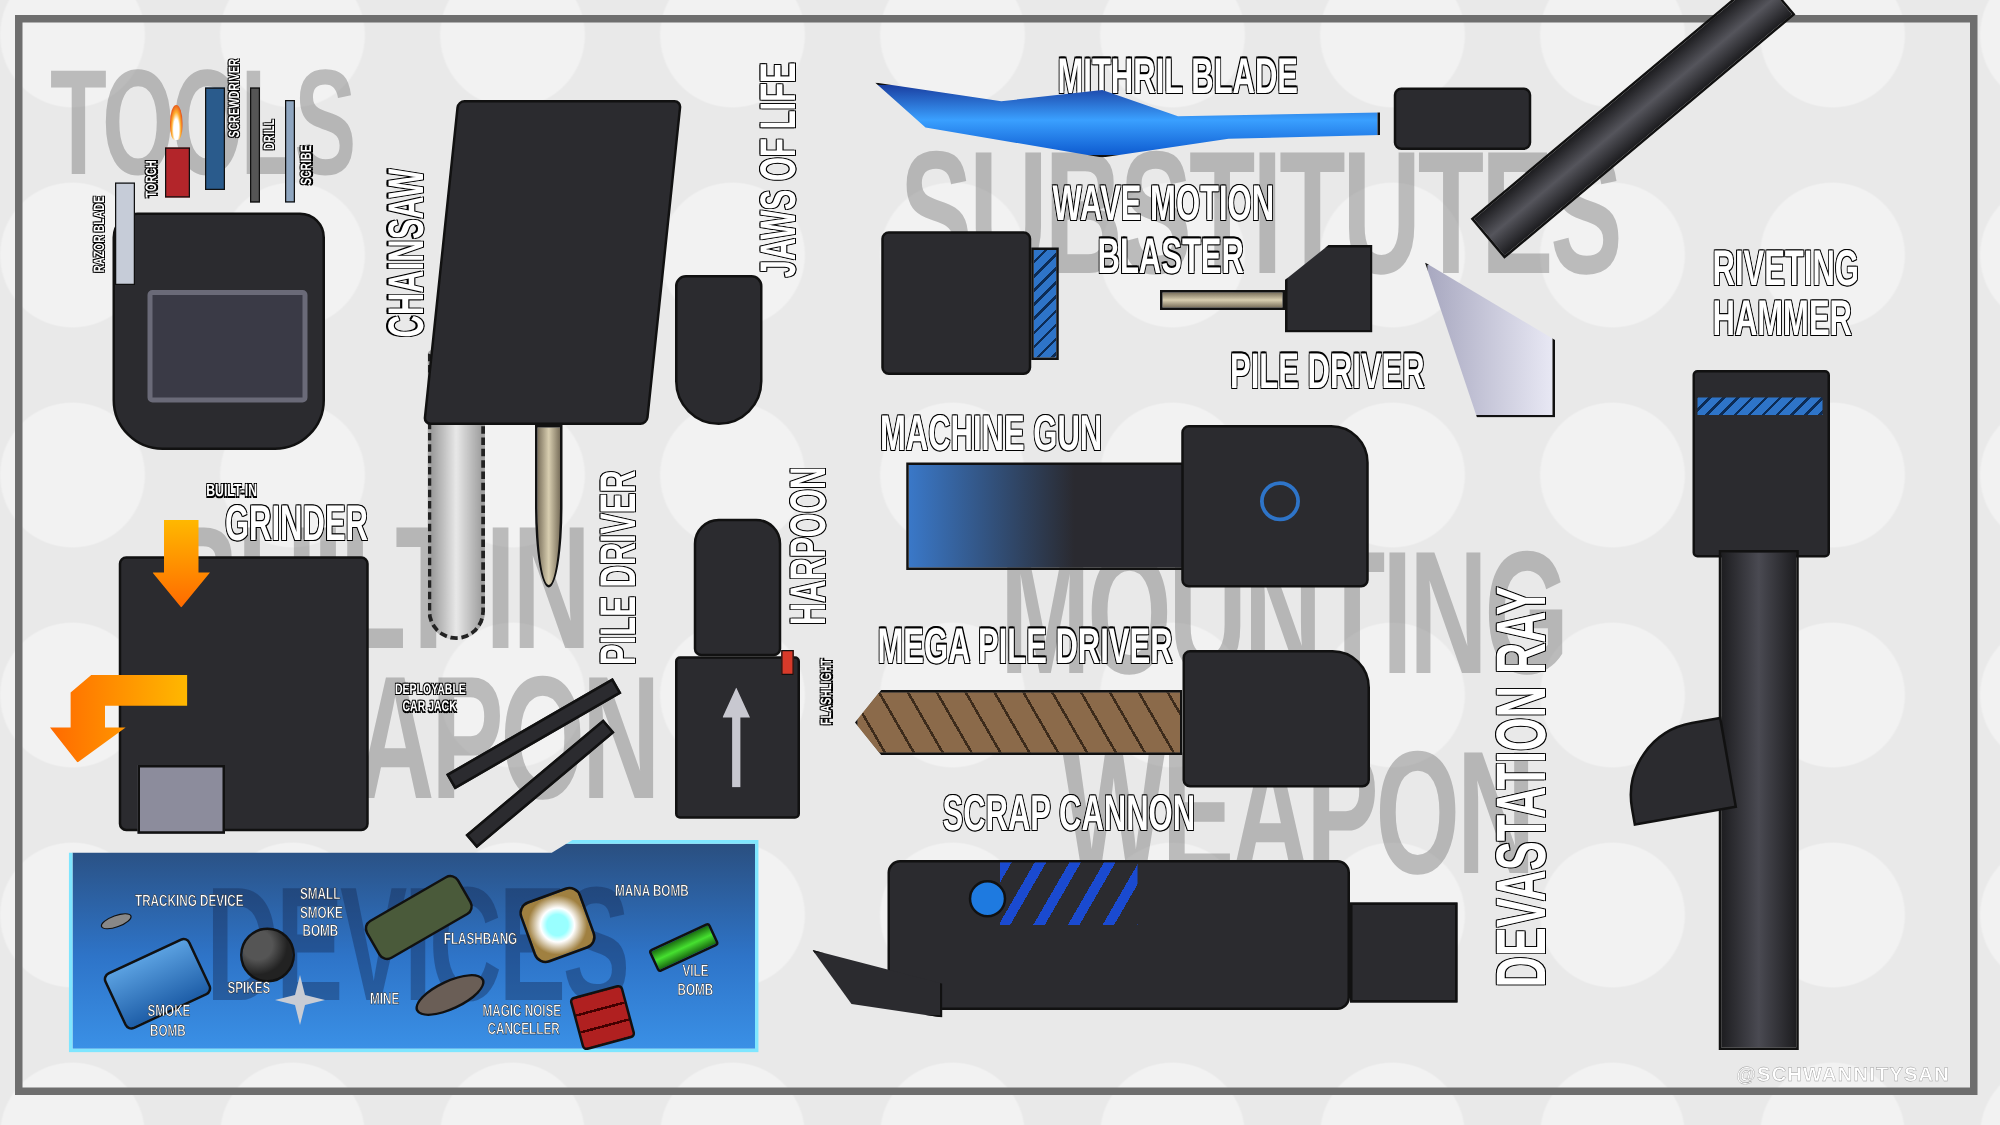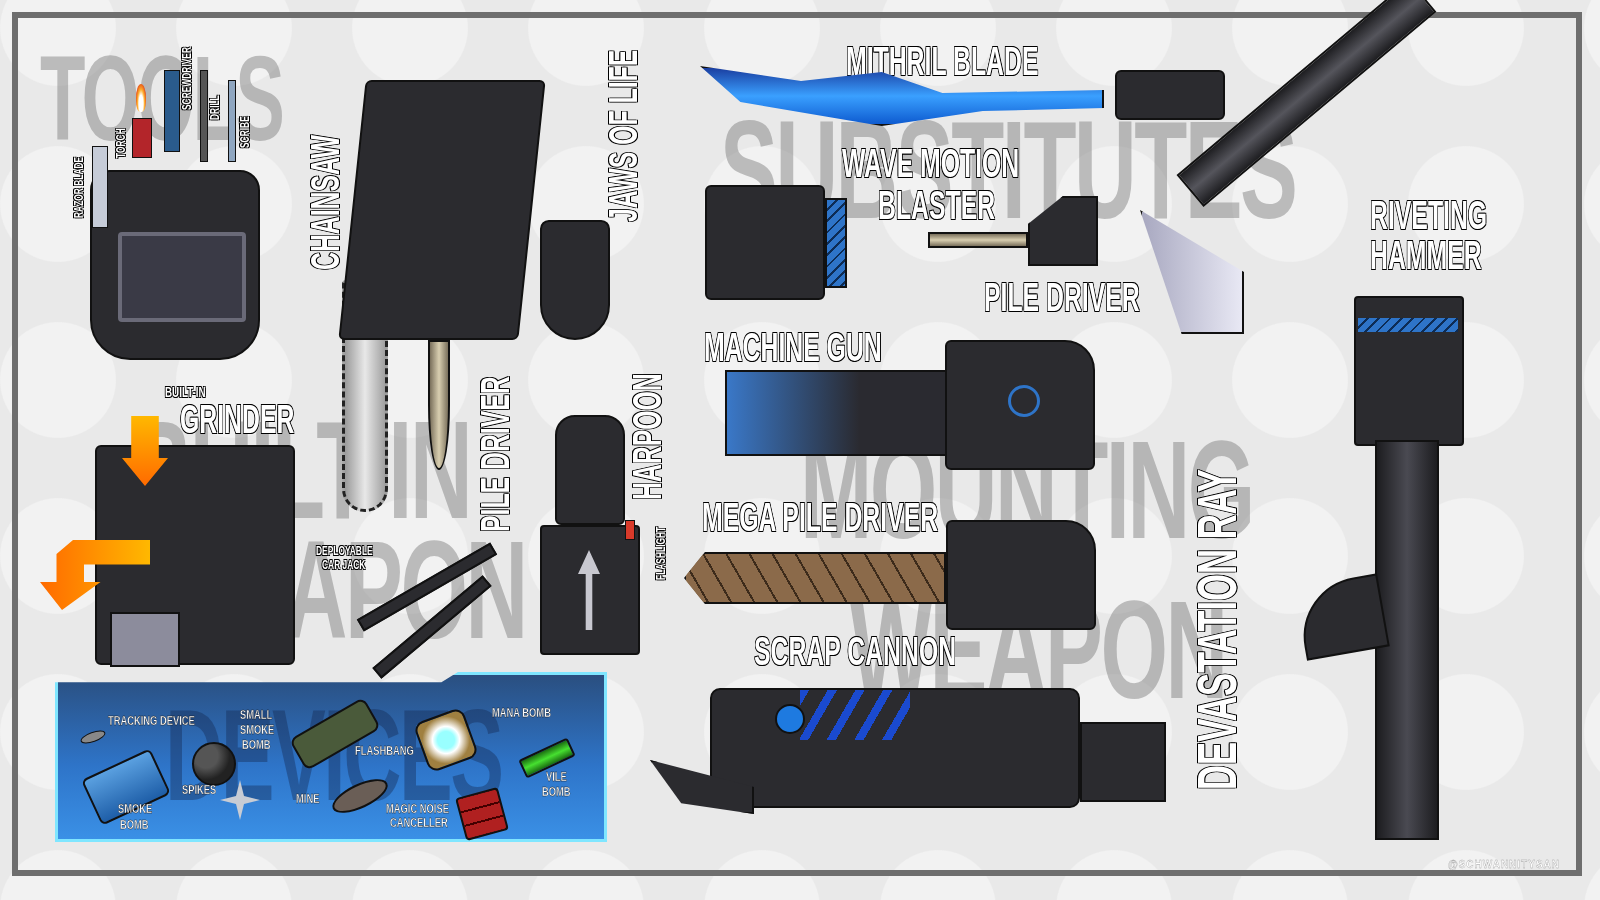--- a/index.html
+++ b/index.html
@@ -13,21 +13,21 @@
   .lbl{position:absolute;font-family:"Liberation Sans",sans-serif;font-weight:bold;color:#fff;white-space:nowrap;line-height:0.95;text-align:center;
     -webkit-text-stroke:1.2px #111;paint-order:stroke fill;text-shadow:0 0 0 #000, 1px 1px 0 #000,-1px -1px 0 #000,1px -1px 0 #000,-1px 1px 0 #000;transform-origin:left top;}
   .big{font-size:40px;transform:scaleX(0.62);}
   .small{font-size:14px;transform:scaleX(0.7);-webkit-text-stroke:0.5px #111;}
   .vert{transform:rotate(-90deg) scaleX(0.62);transform-origin:left top;}
   .vsmall{font-size:12px;transform:rotate(-90deg) scaleX(0.7);transform-origin:left top;-webkit-text-stroke:0.4px #111;}
   .shape{position:absolute;}
   .dark{background:#2b2b2f;border:2px solid #111;box-sizing:border-box;}
   .panel{position:absolute;left:55px;top:672px;width:552px;height:170px;background:linear-gradient(180deg,#2a4f80 0%,#2e74c8 55%,#3a90e6 100%);border:3px solid #7fe6ff;box-shadow:0 0 10px #6fdcff;box-sizing:border-box;clip-path:polygon(0 6%,70% 6%,73% 0,100% 0,100% 100%,0 100%);}
   .panel-label{position:absolute;font-family:"Liberation Sans",sans-serif;font-weight:bold;color:#fff;font-size:13px;line-height:1.1;text-align:center;transform:scaleX(0.72);transform-origin:left top;-webkit-text-stroke:0.4px #111;white-space:nowrap;}
-  .credit{position:absolute;right:40px;bottom:30px;font-size:10px;color:#fff;font-weight:bold;-webkit-text-stroke:0.3px #999;letter-spacing:1px;}
+  .credit{position:absolute;right:40px;bottom:30px;font-size:16px;color:#fff;font-weight:bold;-webkit-text-stroke:0.3px #999;letter-spacing:1px;}
 </style>
 </head>
 <body>
 
 <div class="bgpattern"></div>
 <div class="frame"></div>
 
 <div class="wm" style="left:40px;top:38px;font-size:120px;">TOOLS</div>
 <div class="wm" style="left:130px;top:400px;font-size:140px;">BUILT-IN</div>
 <div class="wm" style="left:150px;top:520px;font-size:140px;">WEAPON</div>

